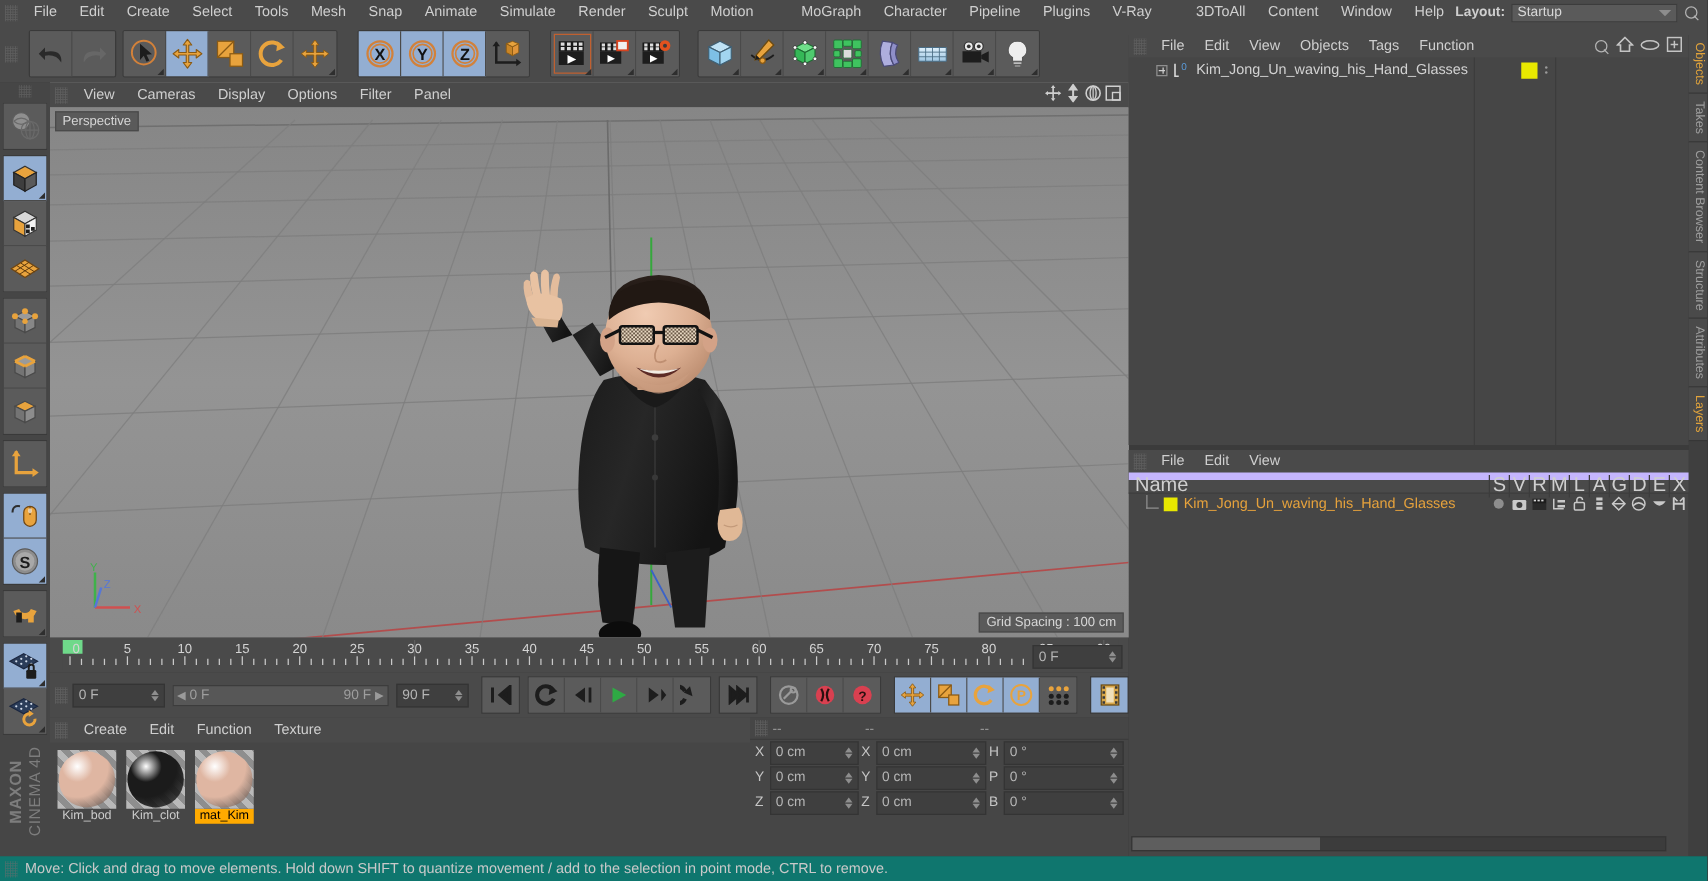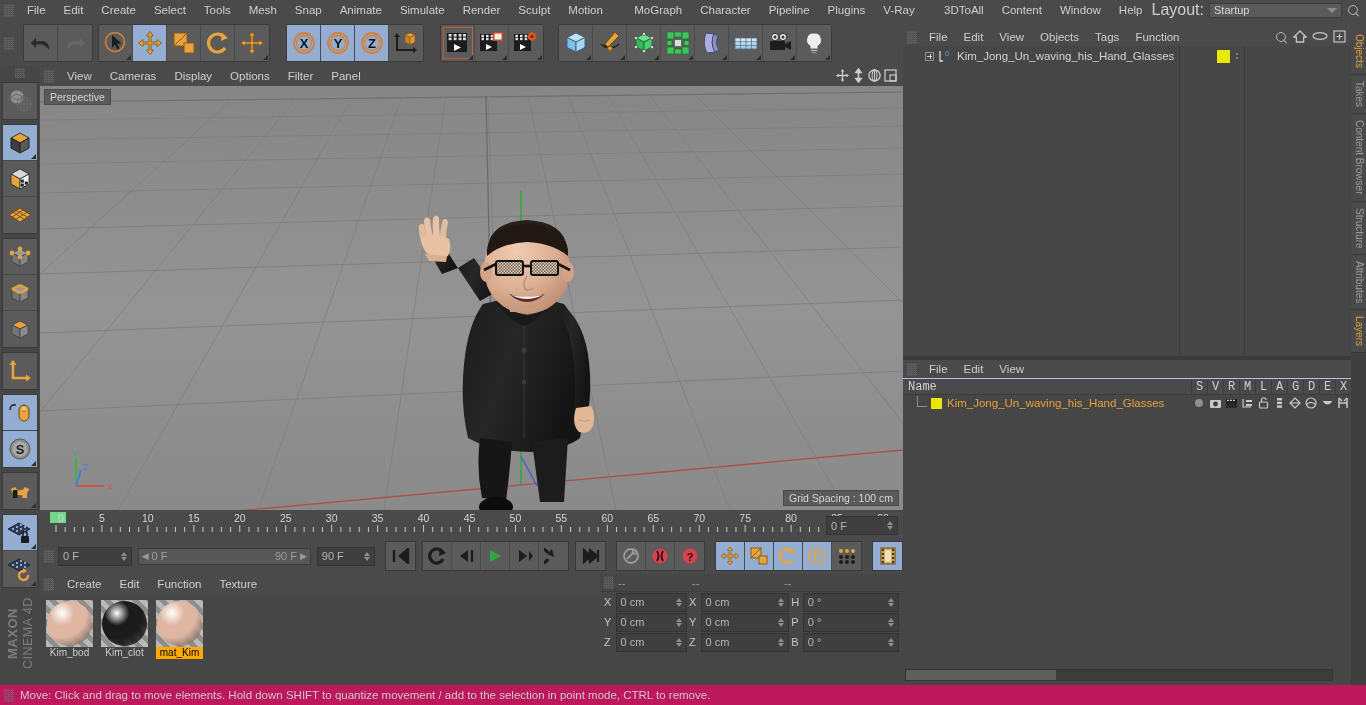--- a/index.html
+++ b/index.html
@@ -18,21 +18,21 @@
       repeating-linear-gradient(0deg,#6e6e6e 0 1px,transparent 1px 2px),
       repeating-linear-gradient(90deg,#6e6e6e 0 1px,transparent 1px 2px);
     background-size:2px 2px; opacity:.55; margin:0 4px;}
   .row { display:flex; align-items:center; }
 
   
   #menubar { position:absolute; left:0; top:0; width:1366px; height:20px;
     background:#4a4a4a; display:flex; align-items:center; }
   #menubar .mi { padding:0 9px; line-height:20px; height:20px; font-size:11.5px; color:#cfcfcf; cursor:default; }
   #layoutwrap { margin-left:auto; display:flex; align-items:center; padding-right:6px; gap:5px;}
-  #layoutwrap .lbl { font-size:16px; color:#cfcfcf; }
+  #layoutwrap .lbl { font-size:11px; color:#cfcfcf;font-weight:bold; }
   .combo { background:#5a5a5a; border:1px solid #3c3c3c; height:15px; width:133px;
     display:flex; align-items:center; padding:0 4px; position:relative; color:#d8d8d8; font-size:11px;}
   .combo .arrow { margin-left:auto; width:0;height:0;border-left:5px solid transparent;border-right:5px solid transparent;border-top:5px solid #8d8d8d;}
   .mag { width:13px;height:13px;position:relative; }
   .mag::before{content:"";position:absolute;left:1px;top:1px;width:8px;height:8px;border:1.4px solid #b4b4b4;border-radius:50%;}
   .mag::after{content:"";position:absolute;left:8px;top:8px;width:5px;height:1.4px;background:#b4b4b4;transform:rotate(45deg);transform-origin:left;}
 
   
   #toolbar { position:absolute; left:0; top:20px; width:1366px; height:46px; background:#4a4a4a;
     display:flex; align-items:center; }
@@ -128,41 +128,41 @@
   .otcols{position:absolute;right:0;top:0;width:172px;height:100%;display:flex;}
   .colA{width:65px;border-left:1px solid #3c3c3c;display:flex;align-items:center;padding-left:6px;gap:5px;}
   .colB{flex:1;border-left:1px solid #3c3c3c;}
   .dots3{display:flex;flex-direction:column;gap:2px;}
   .dots3 i{width:2px;height:2px;background:#9a9a9a;border-radius:50%;}
 
   
   #laymgr{position:absolute;left:903px;top:360px;width:448px;height:325px;background:#464646;}
   #laymenu{height:18px;background:#4a4a4a;display:flex;align-items:center;}
   #laymenu .mi{padding:0 8px;line-height:18px;font-size:11.5px;color:#cfcfcf;}
-  #layhead{height:17px;background:#4a4a4a;display:flex;align-items:center;border-top:1px solid #c4b5fd;
-     border-bottom:1px solid #3c3c3c;font-size:12px;font-family:Liberation Mono, monospace;}
+  #layhead{height:17px;background:#4a4a4a;display:flex;align-items:center;border-top:6px solid #c4b5fd;
+     border-bottom:1px solid #3c3c3c;font-size:16px;}
   #layhead .hname{flex:1;padding-left:5px;color:#cfcfcf;}
   #layhead .hc{width:16px;text-align:center;color:#cfcfcf;border-left:1px solid #3c3c3c;}
   .layrow{height:16px;display:flex;align-items:center;font-size:11.5px;color:#e6a23c;padding-left:14px;}
   .layrow .swatch{width:11px;height:11px;background:#e8e800;margin-right:5px;flex:0 0 11px;}
   .layicons{margin-left:auto;display:flex;align-items:center;}
   .layicons .ic{width:16px;display:flex;align-items:center;justify-content:center;}
 
   
   #righttabs{position:absolute;left:1351px;top:28px;width:15px;height:657px;background:#3f3f3f;}
   .rtab{writing-mode:vertical-rl;font-size:10px;color:#e0a33c;padding:6px 1px;text-align:center;
      background:#4a4a4a;border-bottom:1px solid #363636;width:15px;}
   .rtab.dim{color:#9e9e9e;}
 
   
   .hscroll{position:absolute;height:12px;background:#3c3c3c;border:1px solid #343434;}
   .hscroll .thumb{height:100%;background:#5e5e5e;}
 
   
-  #statusbar{position:absolute;left:0;top:685px;width:1366px;height:20px;background:#be185d;
+  #statusbar{position:absolute;left:0;top:685px;width:1366px;height:20px;background:#0f766e;
      display:flex;align-items:center;font-size:11.5px;color:#c9c9c9;}
   #statusbar .txt{padding-left:2px;}
 
   
   .svgfull{display:block;}
 </style>
 </head>
 <body>
 
 <div id="app">

